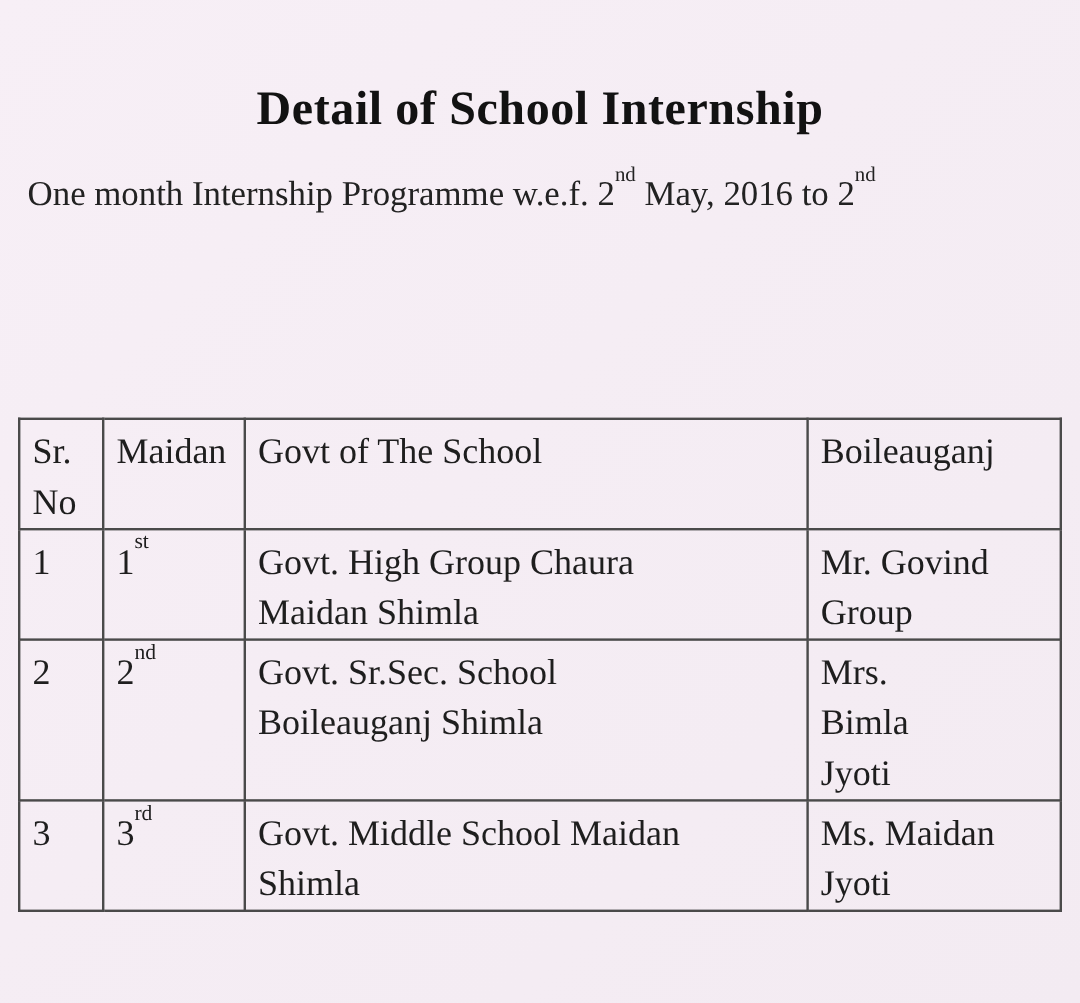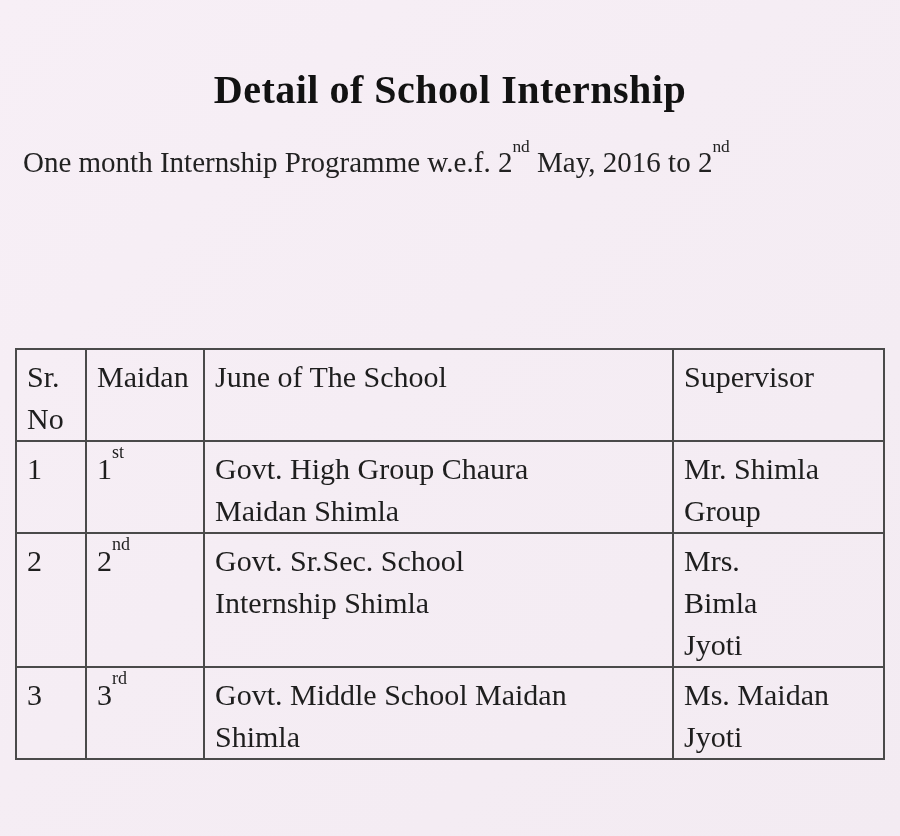--- a/index.html
+++ b/index.html
@@ -86,43 +86,43 @@
       <col class="c-sch">
       <col class="c-sup">
   </colgroup>
   <tbody>
     <tr class="r-head">
       <td>
         <span class="cell-line">Sr.</span>
         <span class="cell-line">No</span>
       </td>
       <td>Maidan</td>
-      <td>June of The School</td>
-      <td>Supervisor</td>
+      <td>Govt of The School</td>
+      <td>Boileauganj</td>
     </tr>
 
     <tr class="r-1">
       <td>1</td>
       <td><span>1</span><sup class="ord">st</sup></td>
       <td>
         <span class="cell-line">Govt. High Group Chaura</span>
         <span class="cell-line">Maidan Shimla</span>
       </td>
       <td>
-        <span class="cell-line">Mr. Shimla</span>
+        <span class="cell-line">Mr. Govind</span>
         <span class="cell-line">Group</span>
       </td>
     </tr>
 
     <tr class="r-2">
       <td>2</td>
       <td><span>2</span><sup class="ord">nd</sup></td>
       <td>
         <span class="cell-line">Govt. Sr.Sec. School</span>
-        <span class="cell-line">Internship Shimla</span>
+        <span class="cell-line">Boileauganj Shimla</span>
       </td>
       <td>
         <span class="cell-line">Mrs.</span>
         <span class="cell-line">Bimla</span>
         <span class="cell-line">Jyoti</span>
       </td>
     </tr>
 
     <tr class="r-3">
       <td>3</td>

